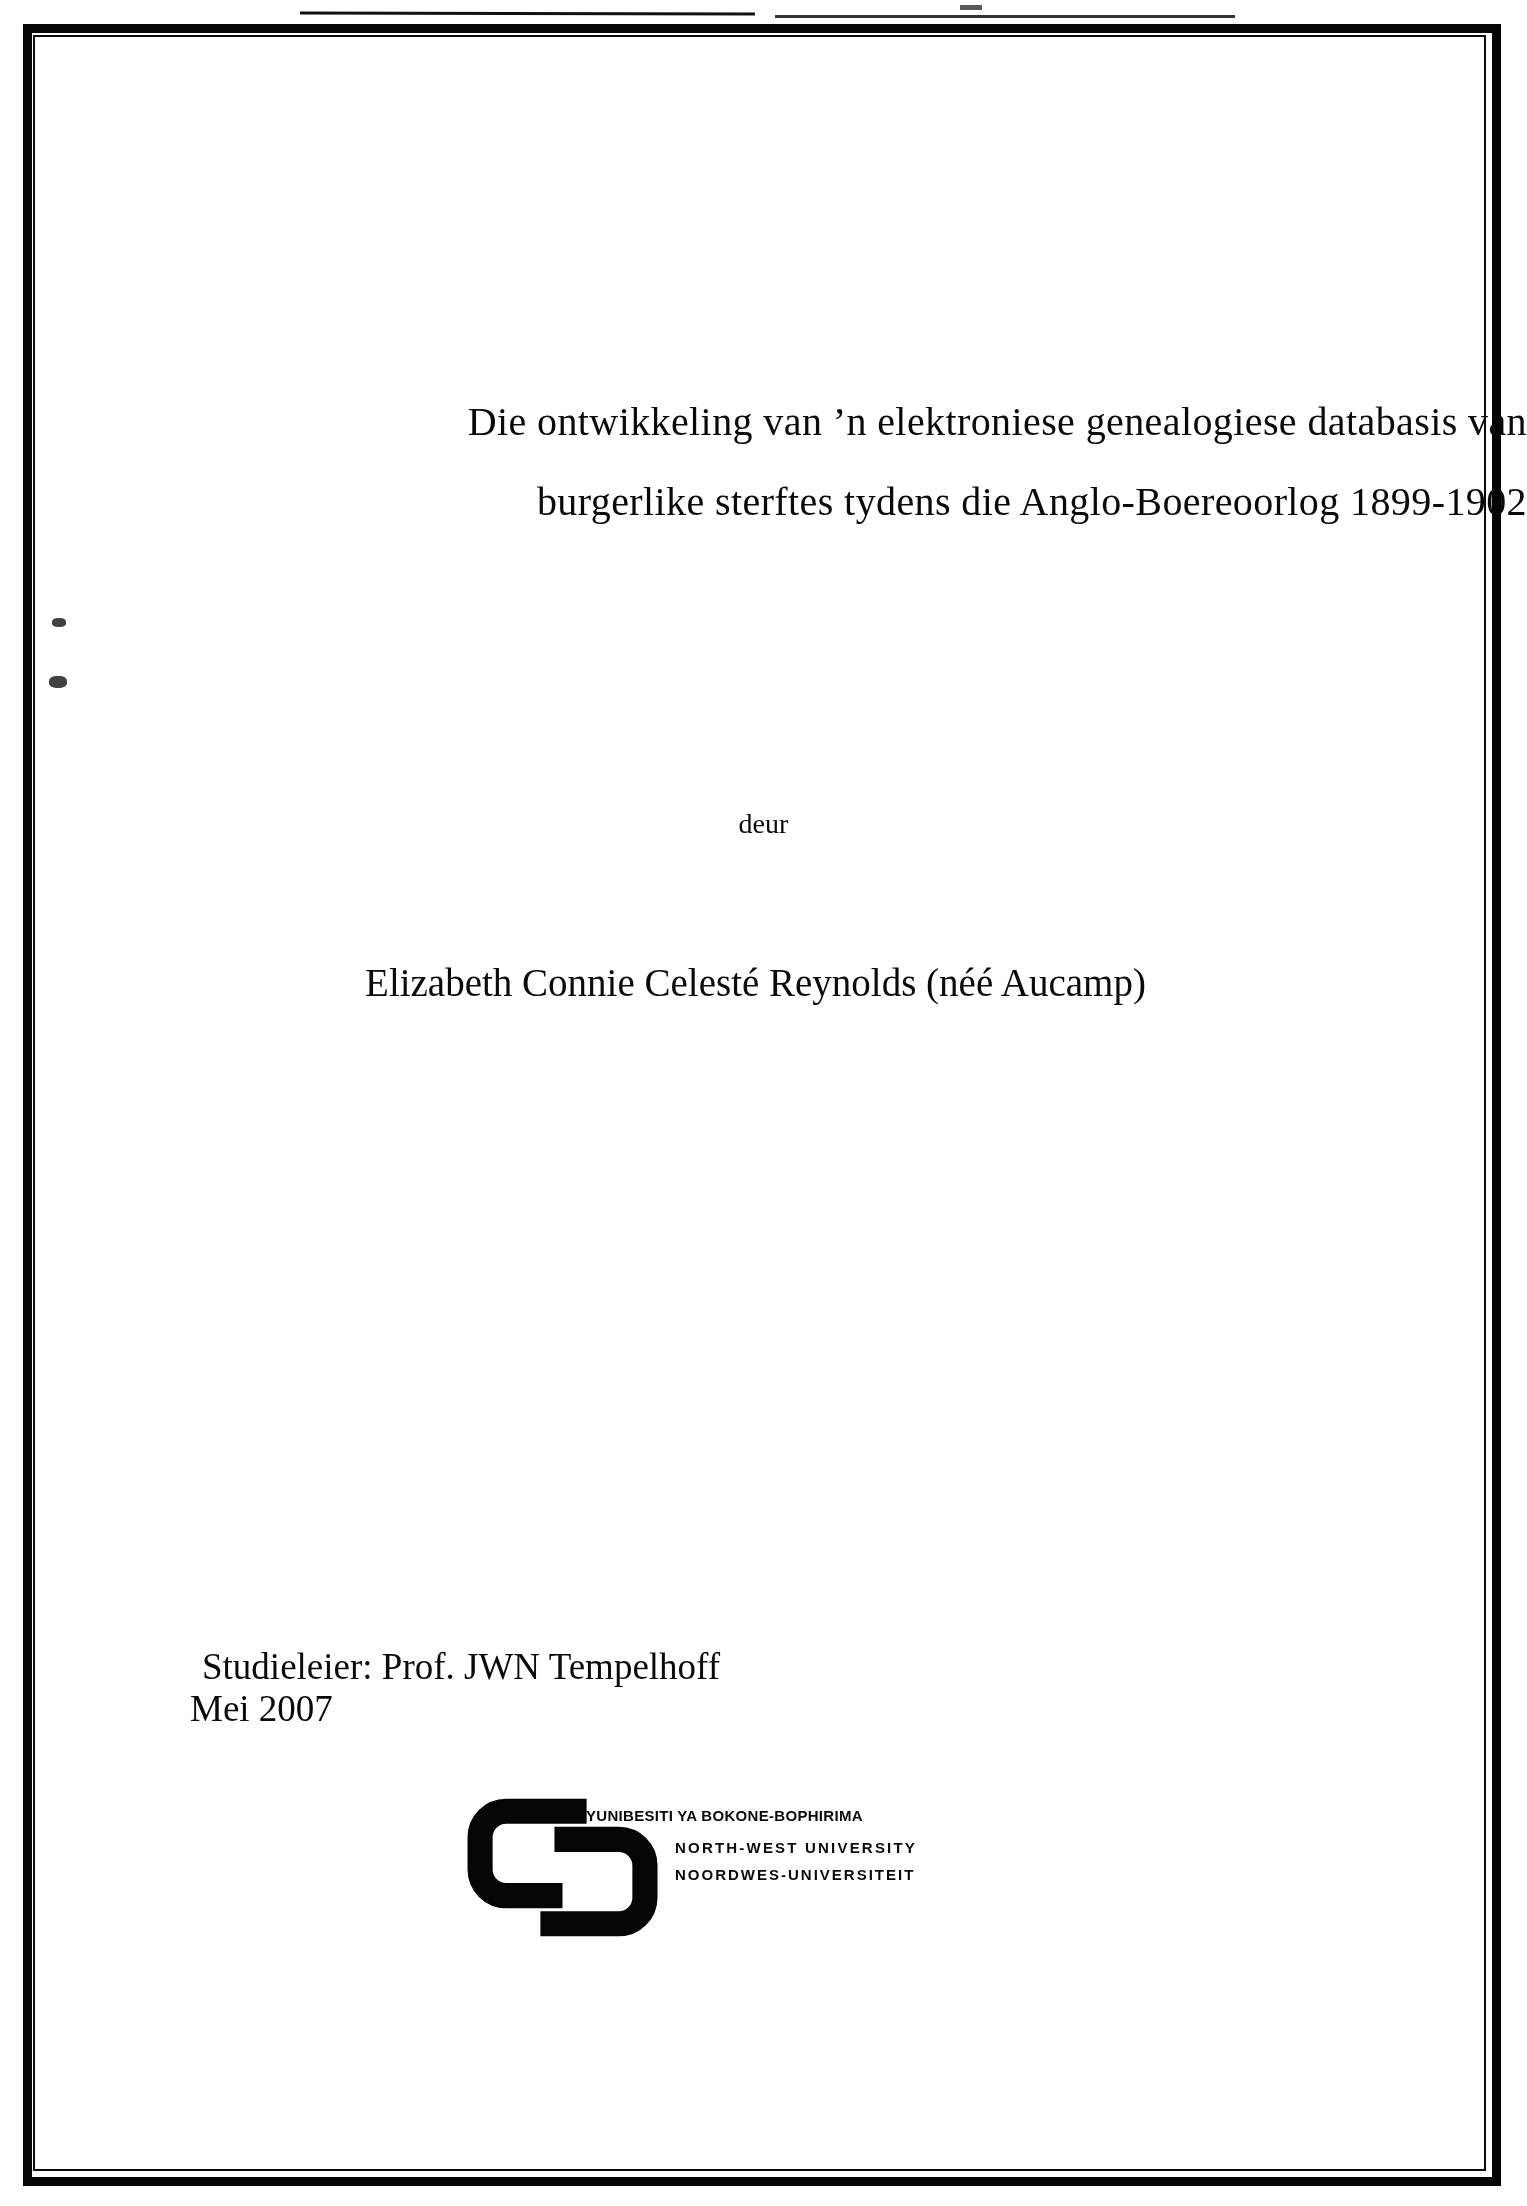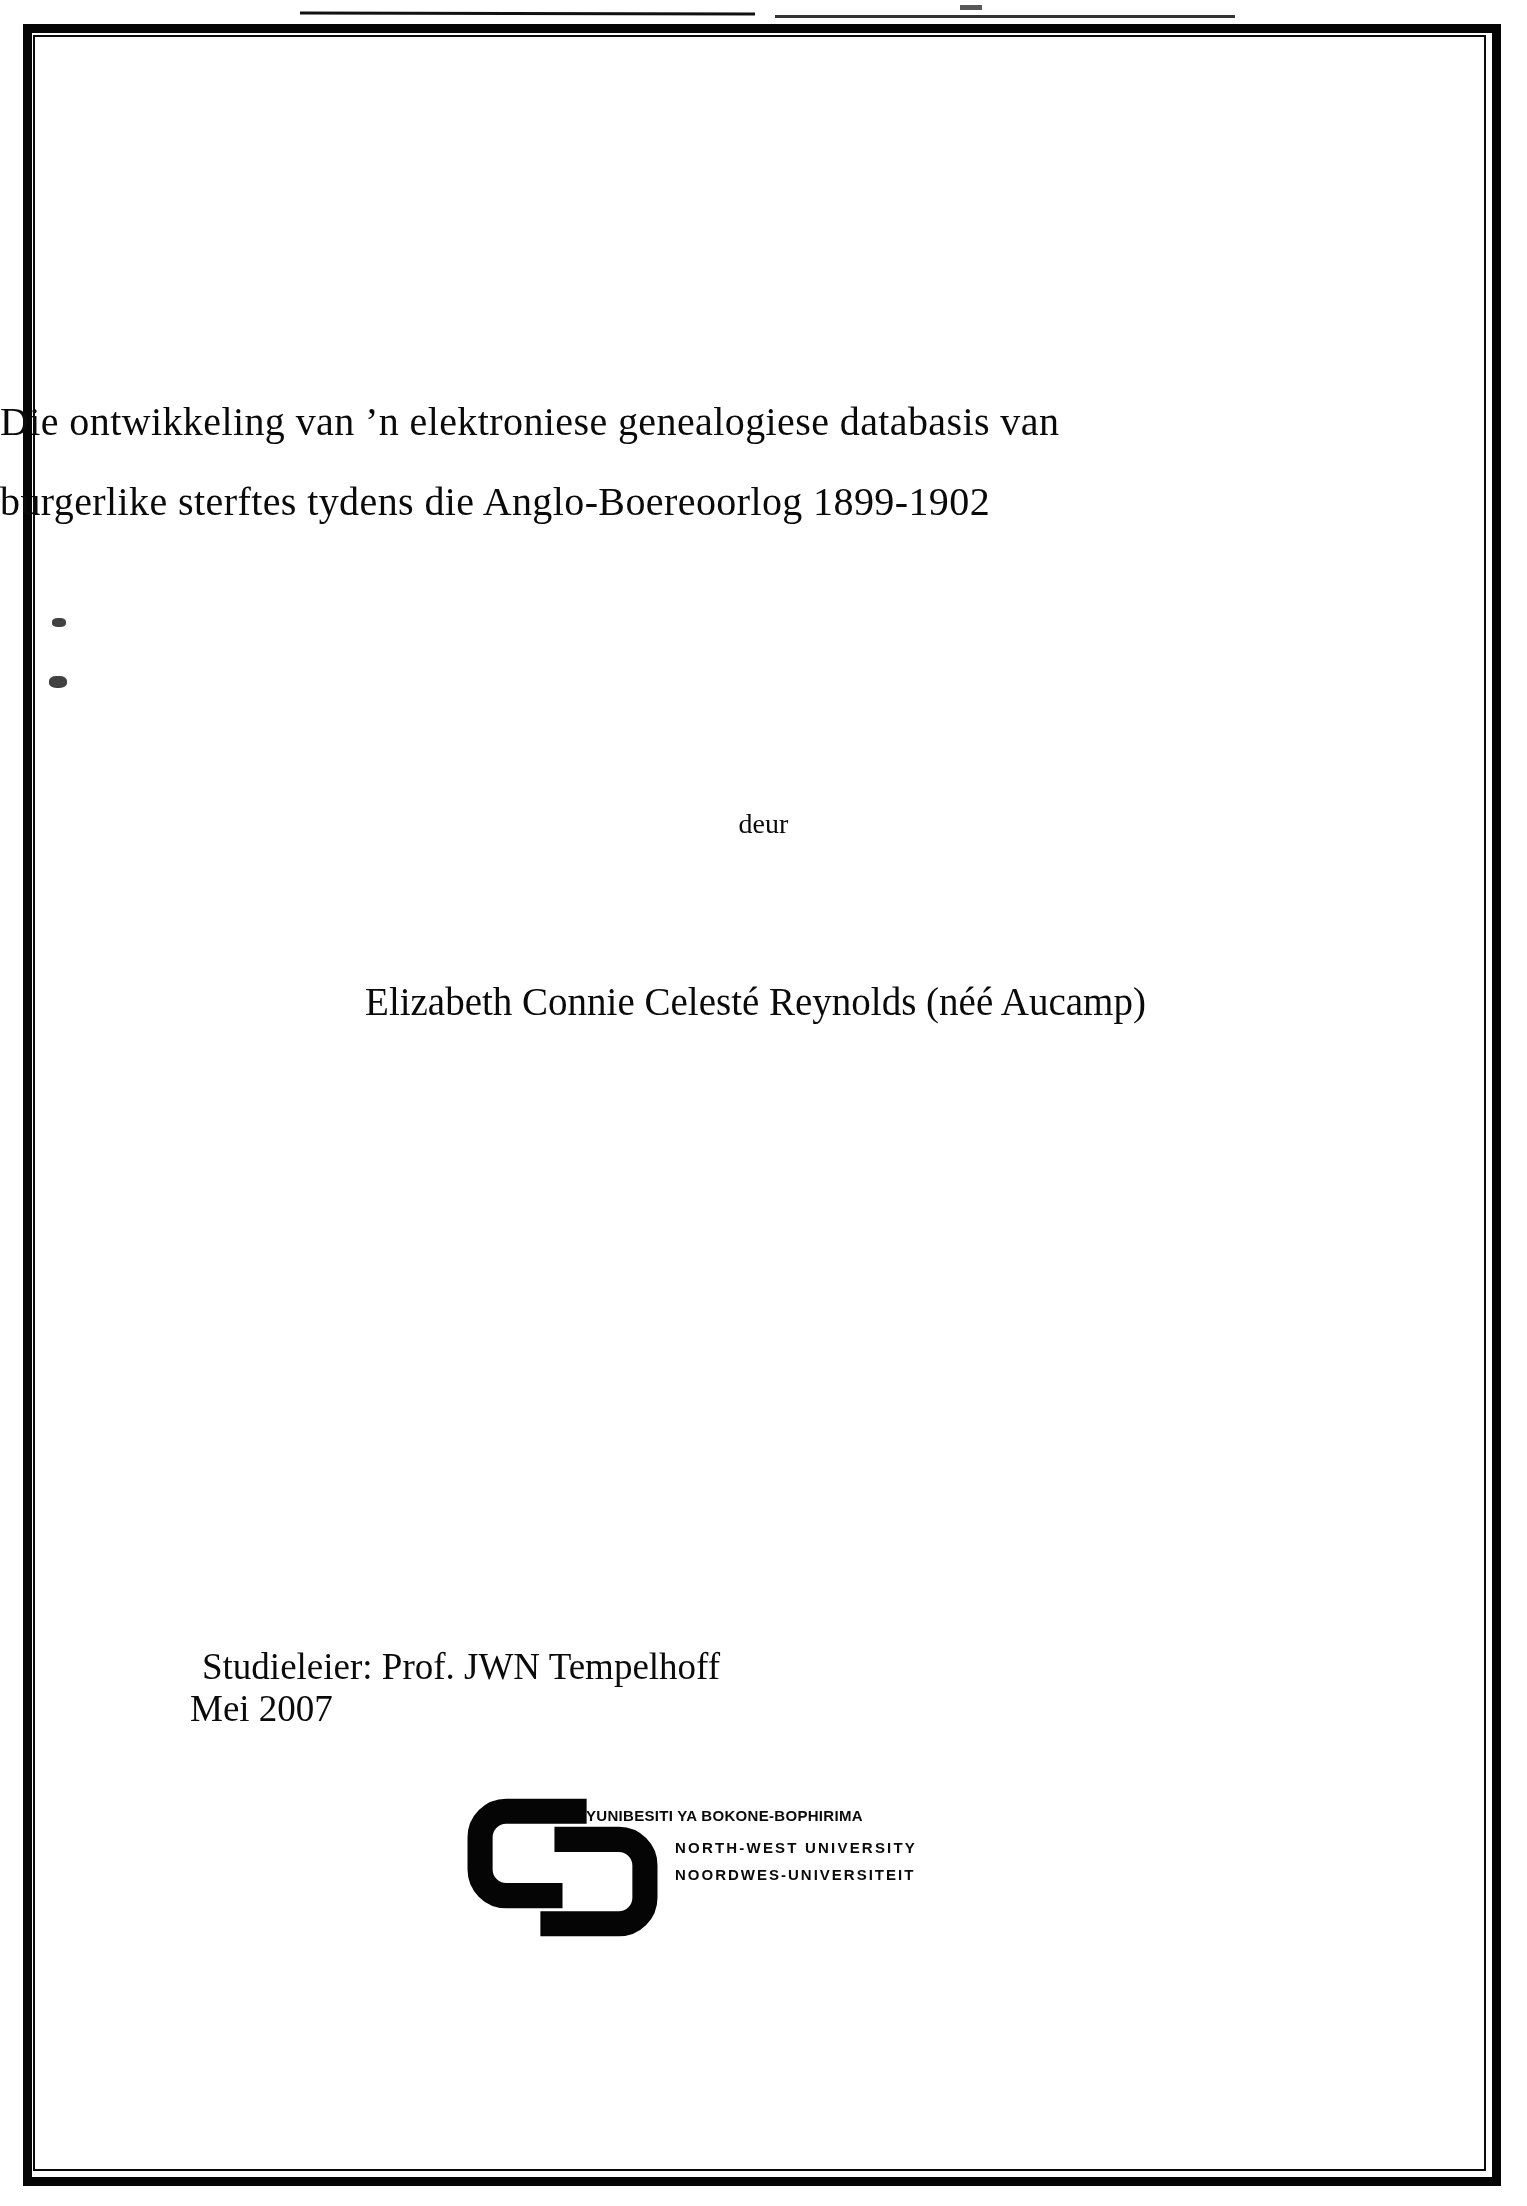--- a/index.html
+++ b/index.html
@@ -35,41 +35,40 @@
   .artifact { position: absolute; background: #111; }
   .a-top1  { left: 300px; top: 12px; width: 455px; height: 3px; transform: rotate(0.15deg); }
   .a-top2  { left: 775px; top: 15px; width: 460px; height: 3px; opacity: .85; }
   .a-top3  { left: 960px; top: 5px;  width: 22px;  height: 5px; opacity: .7; }
   .a-left1 { left: 52px;  top: 618px; width: 14px; height: 9px;  opacity: .8; border-radius: 40%; }
   .a-left2 { left: 49px;  top: 676px; width: 18px; height: 12px; opacity: .8; border-radius: 40%; }
 
   .title-block {
     position: absolute;
     left: 0; right: 0;
-    text-align: left;
+    text-align: right;
     font-size: 40px;
     letter-spacing: 0.4px;
   }
   .title-l1 { top: 398px; }
   .title-l2 { top: 478px; }
 
   .byline {
     position: absolute;
     left: 0; right: 0;
     top: 808px;
     text-align: center;
     font-size: 28px;
   }
   .author {
     position: absolute;
     left: 0; right: 16px;
     top: 960px;
     text-align: center;
     font-size: 39px;
-    margin-top: 19px;
   }
 
   .submission {
     position: absolute;
     left: 193px;
     top: 1212px;
     width: 1152px;
     font-size: 35px;
     line-height: 46px;
   }

